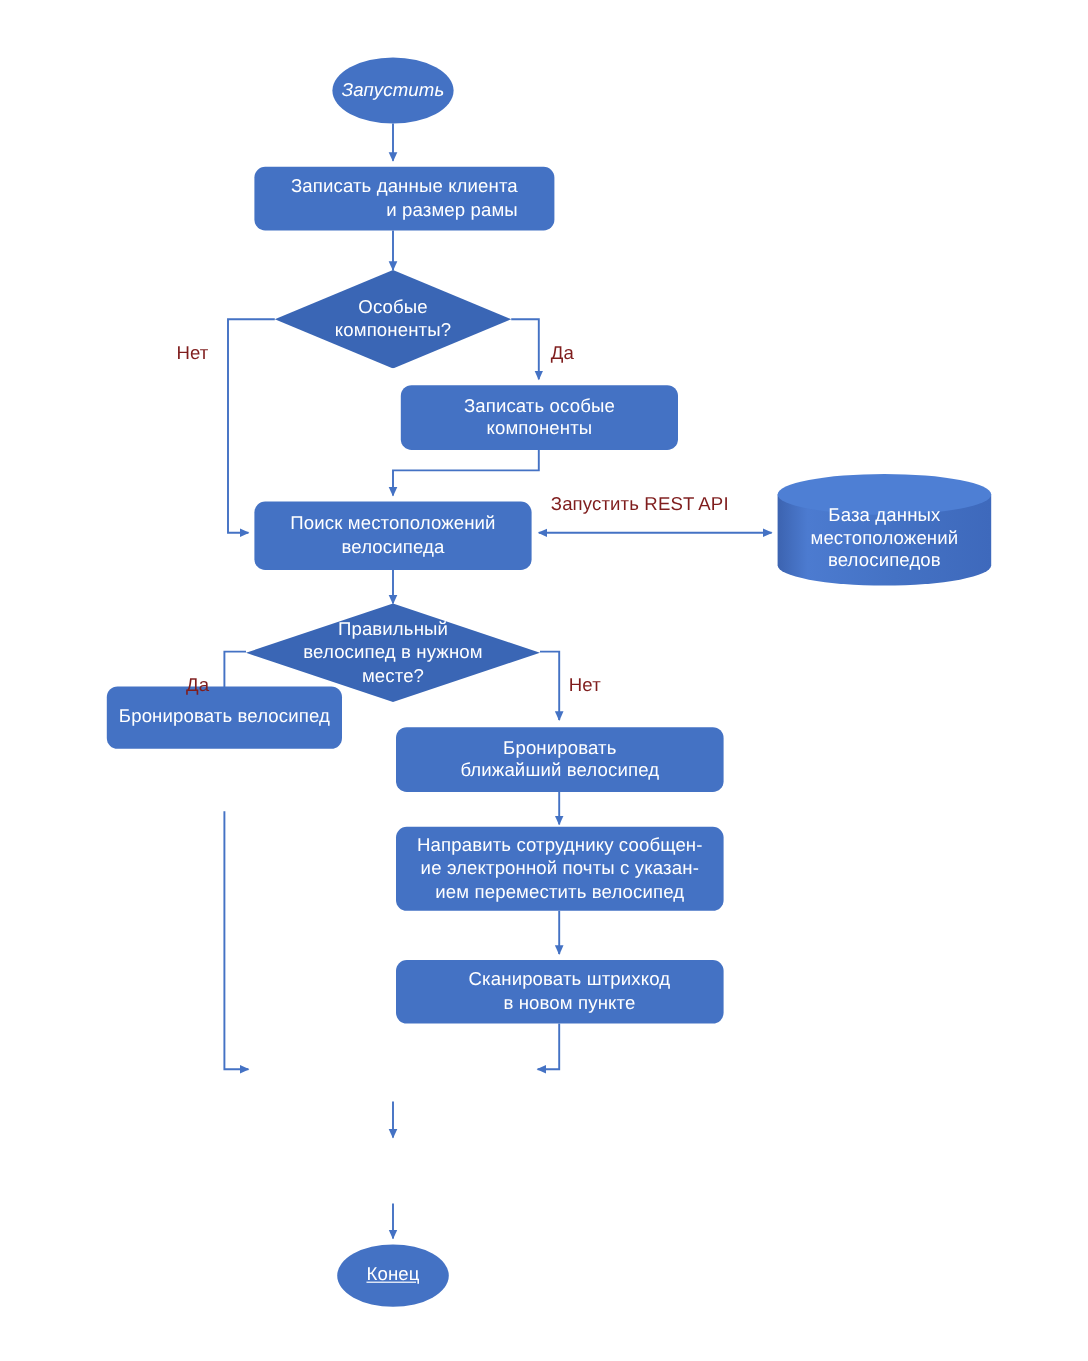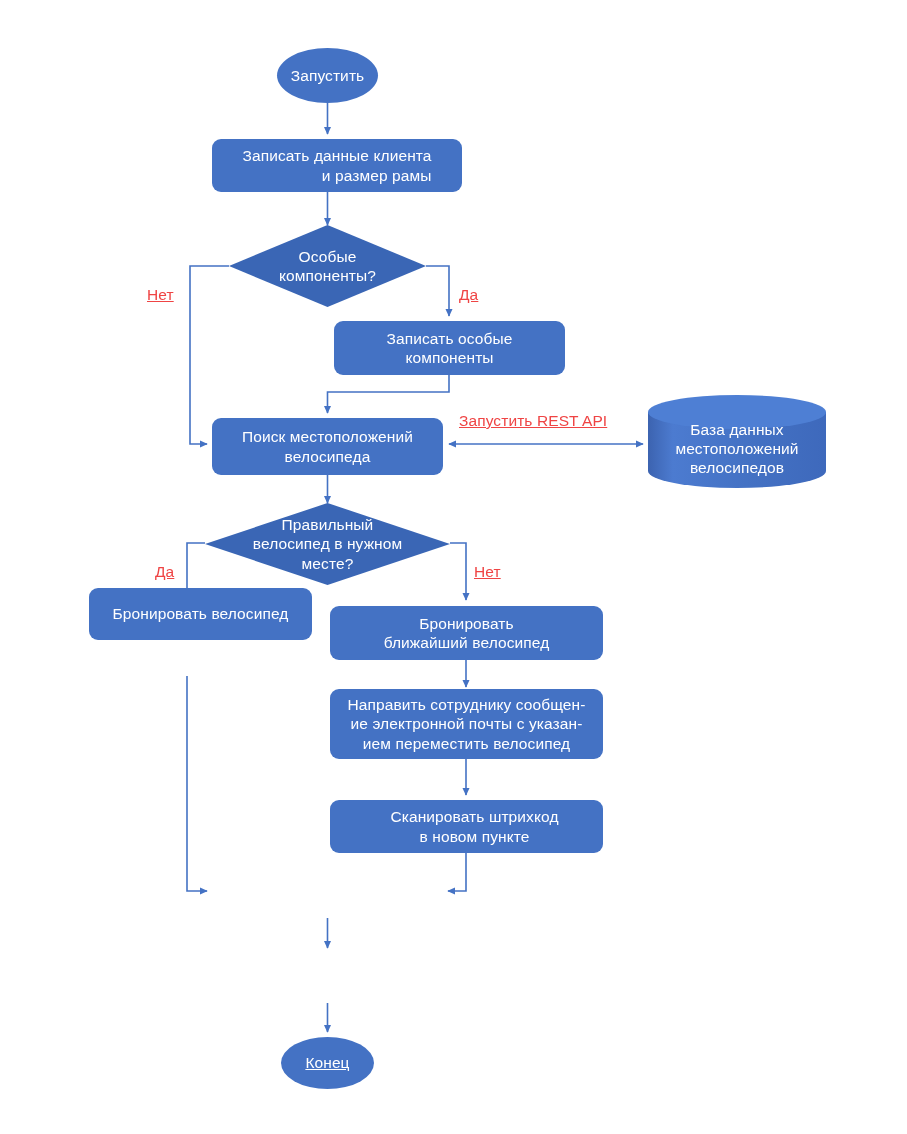--- a/index.html
+++ b/index.html
@@ -12,22 +12,22 @@
         font-size:15.5px;line-height:1.24;letter-spacing:.1px;}
   .proc{background:#4472C4;border-radius:9px;}
   .term{background:#4472C4;border-radius:50%;}
   .dec{background:transparent;}
   .dec .decfill{position:absolute;left:0;top:0;width:100%;height:100%;
        background:#3A66B5;clip-path:polygon(50% 0,100% 50%,50% 100%,0 50%);}
   .dec .dectext{position:relative;z-index:2;width:78%;}
   .db{background:transparent;}
   .db .dbtext{position:relative;z-index:2;width:86%;padding-top:14px;}
 
-  .edgelbl{position:absolute;color:#ef4444;font-size:15.5px;white-space:nowrap;
-           letter-spacing:.1px;text-decoration:underline;}
+  .edgelbl{position:absolute;color:#7f1d1d;font-size:15.5px;white-space:nowrap;
+           letter-spacing:.1px;}
   .lines{font-size:15.5px;}
 </style>
 </head>
 <body>
 
 <div id="canvas">
 
   <svg id="wires" viewBox="0 0 907 1134">
     <defs>
       <marker id="ah" markerWidth="10" markerHeight="10" refX="7.2" refY="4" orient="auto" markerUnits="userSpaceOnUse">
@@ -76,21 +76,21 @@
 
       <path d="M327.5,1003 L327.5,1032" marker-end="url(#ah)"></path>
     </g>
 
     <g>
       <path d="M648,412 L648,471 A89,17 0 0 0 826,471 L826,412 Z" fill="url(#cylbody)"></path>
       <ellipse cx="737" cy="412" rx="89" ry="17" fill="#4E7FD4"></ellipse>
     </g>
   </svg>
 
-  <div class="node term" style="left:277px;top:48px;width:101px;height:55px;">
+  <div class="node term" style="left:277px;top:48px;width:101px;height:55px;font-style:italic;">
     <span class="lines">Запустить</span>
   </div>
 
   <div class="node proc" style="left:212px;top:139px;width:250px;height:53px;text-align:right;">
     <span class="lines">Записать данные клиента<br>и размер рамы</span>
   </div>
 
   <div class="node dec" style="left:229px;top:225px;width:197px;height:82px;">
     <span class="decfill"></span>
     <span class="dectext lines">Особые<br>компоненты?</span>
@@ -106,21 +106,21 @@
 
   <div class="node db" style="left:648px;top:395px;width:178px;height:93px;">
     <span class="dbtext lines">База данных<br>местоположений<br>велосипедов</span>
   </div>
 
   <div class="node dec" style="left:205px;top:503px;width:245px;height:82px;">
     <span class="decfill"></span>
     <span class="dectext lines">Правильный<br>велосипед в нужном<br>месте?</span>
   </div>
 
-  <div class="node proc" style="left:89px;top:588px;width:223px;height:52px;">
+  <div class="node proc" style="left:89px;top:572px;width:196px;height:52px;">
     <span class="lines">Бронировать велосипед</span>
   </div>
 
   <div class="node proc" style="left:330px;top:606px;width:273px;height:54px;">
     <span class="lines">Бронировать<br>ближайший велосипед</span>
   </div>
 
   <div class="node proc" style="left:330px;top:689px;width:273px;height:70px;">
     <span class="lines">Направить сотруднику сообщен-<br>ие электронной почты с указан-<br>ием переместить велосипед</span>
   </div>

